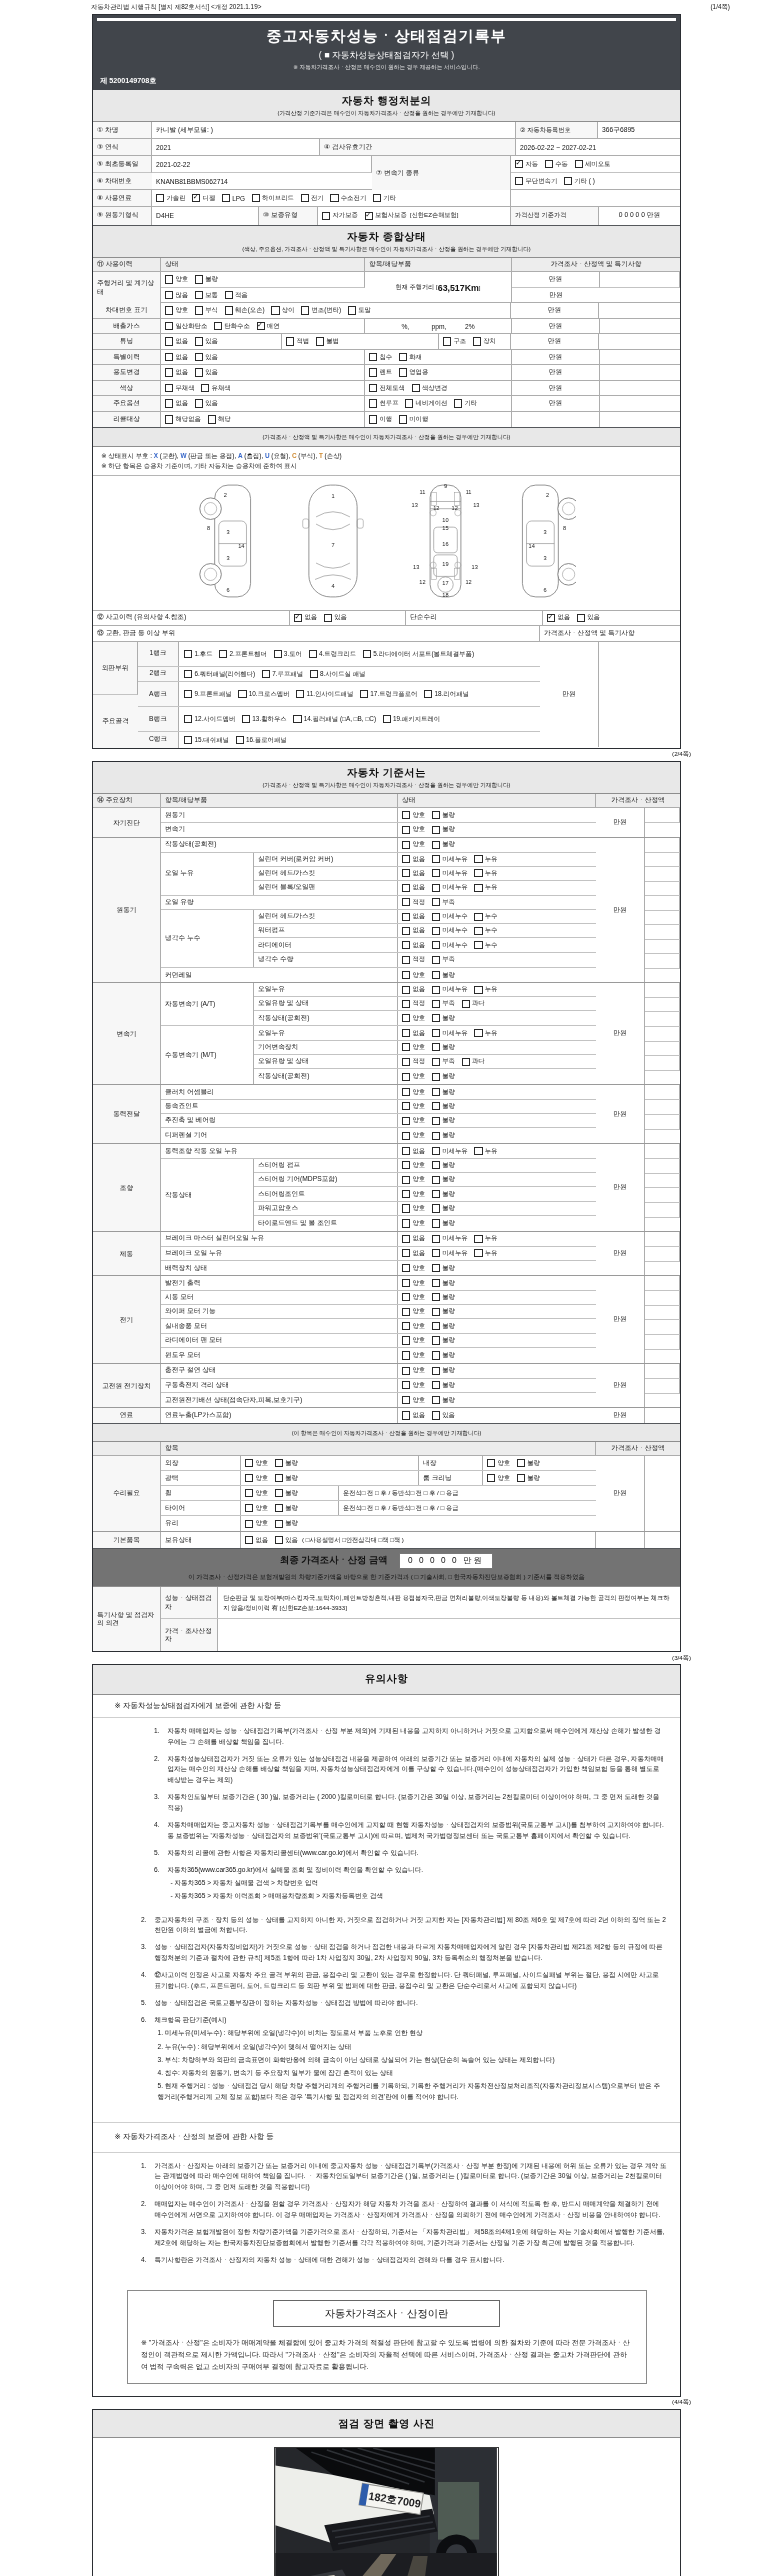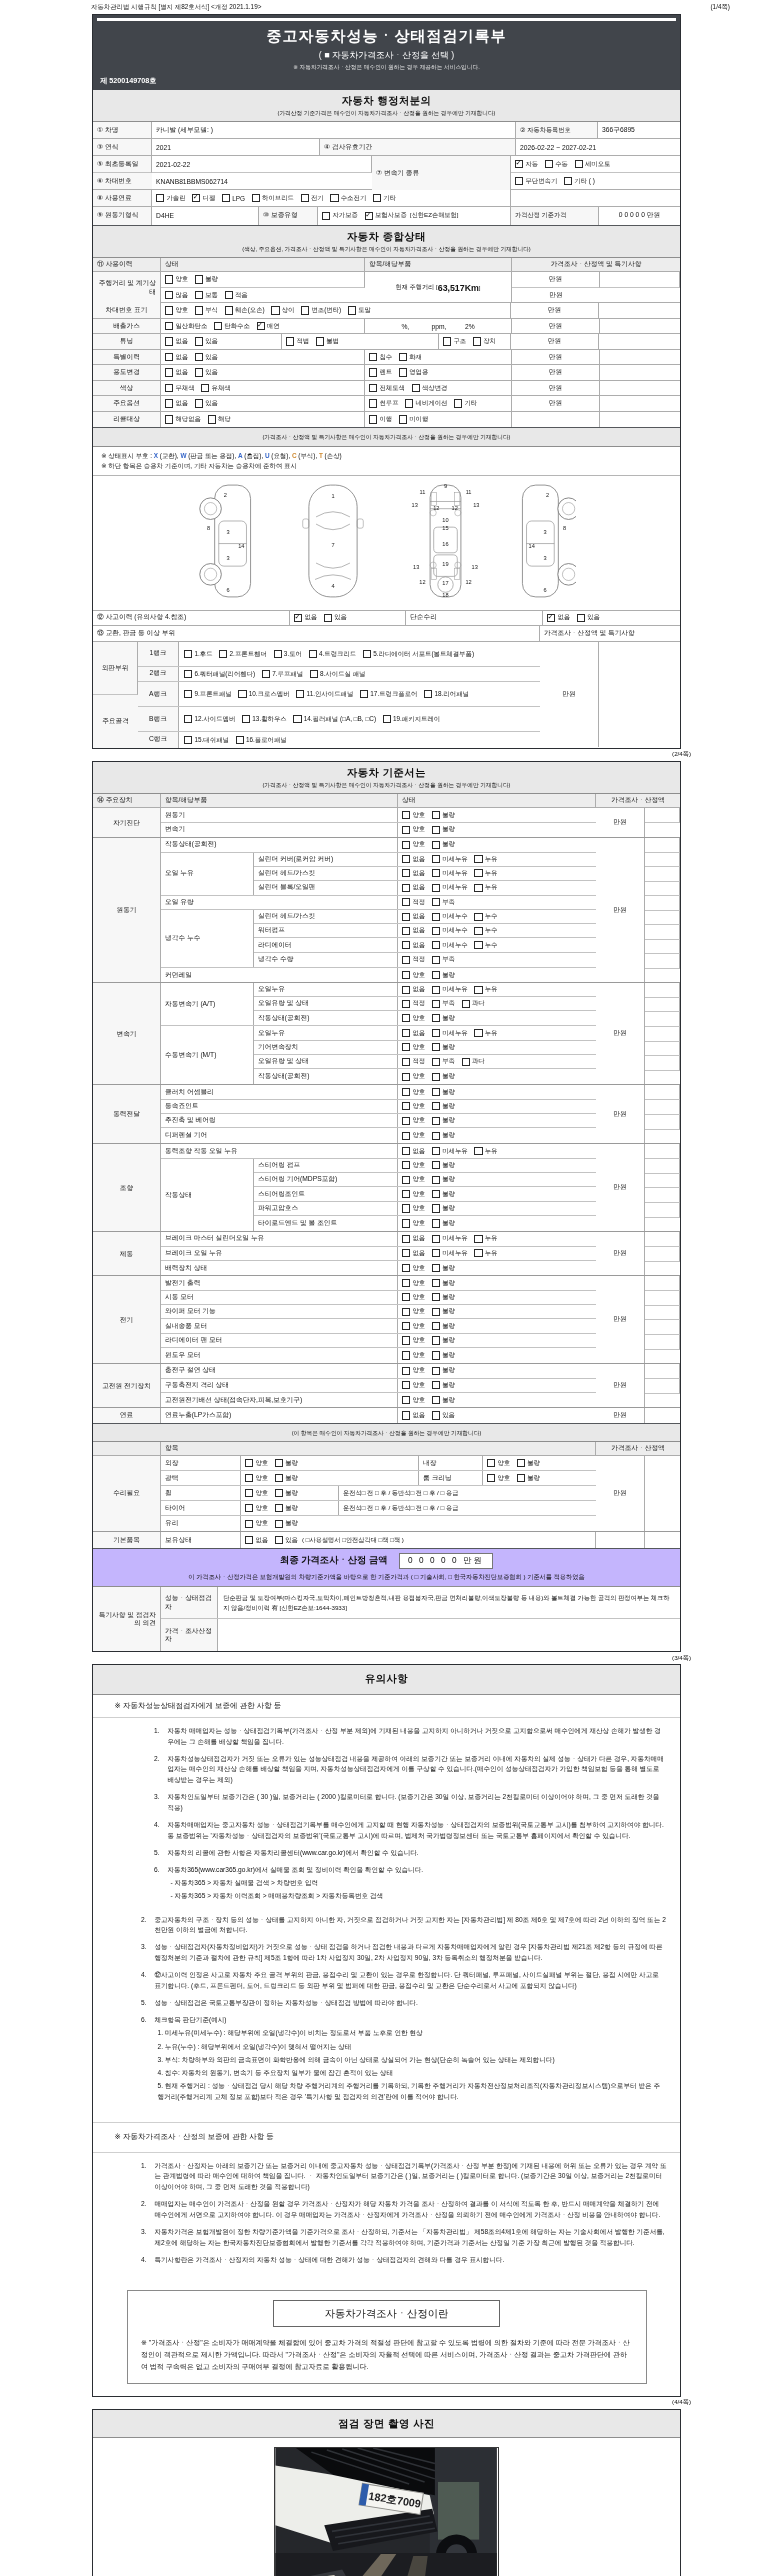--- a/index.html
+++ b/index.html
@@ -18,21 +18,21 @@
   .band{background:#e8e8e8;border-top:1px solid #55585c;border-bottom:0.5px solid #8e8e8e;text-align:center;padding:4.1px 0 3.1px}
   .band .bt{font-size:10.3px;font-weight:bold;letter-spacing:0.5px}
   .band .bs{font-size:5.7px;margin-top:2.1px}
   
   .tr{display:flex;border-bottom:0.5px solid #adadad;align-items:stretch;box-sizing:border-box}
   .tr0{display:flex;align-items:stretch;box-sizing:border-box}
   .c{display:flex;align-items:center;padding:0 4.1px;font-size:6.7px;border-right:0.5px solid #adadad;box-sizing:border-box;overflow:hidden;white-space:nowrap}
   .c:last-child{border-right:none}
   .lab{background:#f7f7f7}
   .hc{background:#ededed}
-  .ctr{justify-content:center;text-align:right}
+  .ctr{justify-content:center;text-align:left}
   .wrap{white-space:normal;line-height:1.25}
   .pre{white-space:pre}
   .sm{font-size:6.2px}
   .colv{display:flex;flex-direction:column;box-sizing:border-box}
   .colv > .tr0{border-bottom:0.5px solid #c3c3c3}
   .colv > .tr0:last-child{border-bottom:none}
   .colv > .c{border-bottom:0.5px solid #c3c3c3}
   .colv > .c:last-child{border-bottom:none}
   .pc{justify-content:center}
   
@@ -40,21 +40,21 @@
   .opt{display:inline-flex;align-items:center;gap:2.1px}
   .cb{width:6.2px;height:6.2px;border:0.8px solid #2a2a2a;display:inline-block;position:relative;background:#fff;flex:none}
   .cb.ck::after{content:"✓";position:absolute;left:-0.5px;top:-2.6px;font-size:7.2px;font-weight:bold;color:#111}
   .cl{font-size:6.4px}
   .dgrp{display:flex;border-bottom:0.5px solid #9a9a9a}
   .itemc{border-right:0.5px solid #adadad}
   
   .legend{padding:4.6px 8.2px 3.6px;font-size:6.4px;line-height:1.6}
   .diagrow{display:flex;justify-content:center;gap:30px;padding:6.2px 0 7.2px;border-top:0.5px solid #b5b5b5}
   
-  .fband{background:#c4b5fd;border-top:1px solid #55585c;padding:4.1px 0 4.6px;text-align:center}
+  .fband{background:#737373;border-top:1px solid #55585c;padding:4.1px 0 4.6px;text-align:center}
   .fline{display:flex;justify-content:center;align-items:center;gap:11.3px}
   .flabel{font-size:9.3px;font-weight:bold}
   .pvbox{background:#fff;border:0.5px solid #777;padding:1.5px 8.2px;font-size:8.2px;letter-spacing:2.1px}
   .fnote{font-size:6.2px;margin-top:3.6px}
   
   .nsub{border-bottom:0.5px solid #cfcfcf;padding:6.2px 0 6.2px 21.6px;font-size:7.5px}
   .nsub2{border-top:0.5px solid #cfcfcf;border-bottom:0.5px solid #cfcfcf;padding:9.3px 0 9.3px 21.6px;font-size:7.5px;margin-top:10.3px}
   .nlist{padding:8.2px 13.4px 3.1px 61px}
   .nlist2{padding:3.1px 13.4px 3.1px 48px}
   .nitem{display:flex;margin-bottom:6.7px;font-size:6.6px;line-height:1.6}
@@ -74,21 +74,21 @@
 
 <div class="topline">
   <span>자동차관리법 시행규칙 [별지 제82호서식] &lt;개정 2021.1.19&gt;</span>
   <span>(1/4쪽)</span>
 </div>
 
 <div class="block">
   <div class="dk">
     <div class="stripe"></div>
     <div class="t1">중고자동차성능ㆍ상태점검기록부</div>
-    <div class="t2">( ■ 자동차가격조사ㆍ산정을 선택 )</div>
+    <div class="t2">( ■ 자동차성능상태점검자가 선택 )</div>
     <div class="t3">※ 자동차가격조사ㆍ산정은 매수인이 원하는 경우 제공하는 서비스입니다.</div>
     <div class="docno">제 5200149708호</div>
   </div>
 
   <div class="band" style="border-top:none">
     <div class="bt">자동차 행정처분의</div>
     <div class="bs">(가격산정 기준가격은 매수인이 자동차가격조사ㆍ산정을 원하는 경우에만 기재합니다)</div>
   </div>
   <div id="basic-table">
       <div class="tr" style="height: 17px;">

